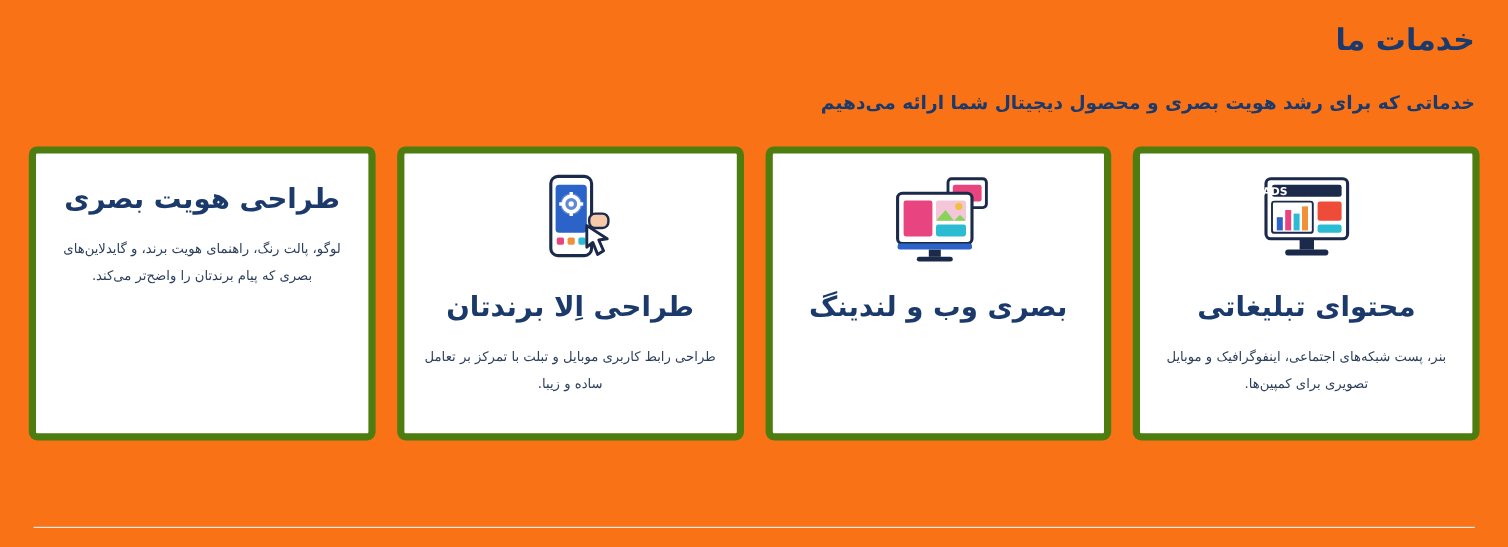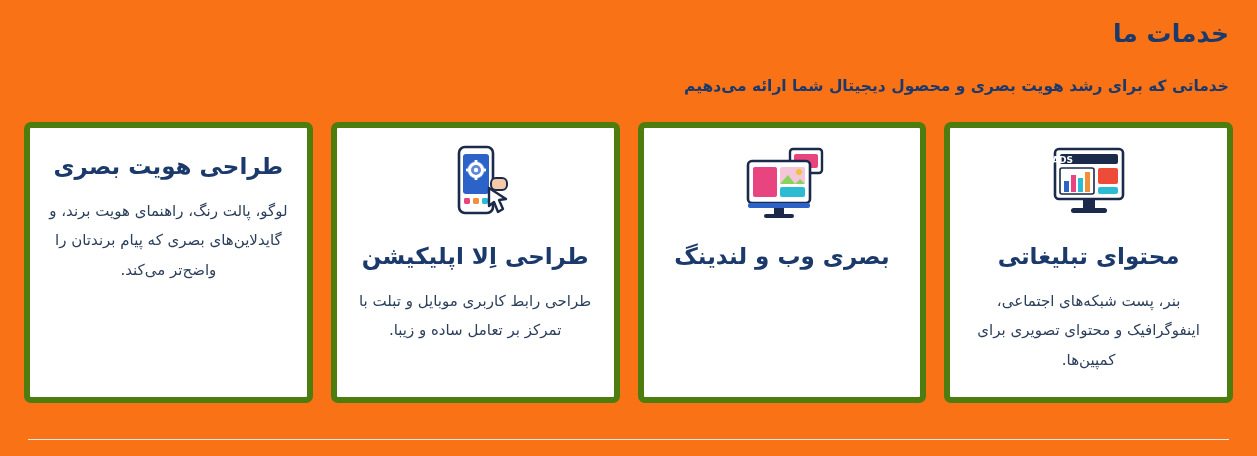--- a/index.html
+++ b/index.html
@@ -66,21 +66,21 @@
     margin-bottom: 10px;
   }
   .card-title {
     font-size: 23px;
     font-weight: bold;
     color: #1b3a6b;
     line-height: 1.45;
     margin: 6px 0 14px 0;
   }
   .card-desc {
-    font-size: 15px;
+    font-size: 11px;
     color: #2b3f5c;
     line-height: 1.95;
     margin: 0;
   }
 
   
   .bottom-rule {
     position: absolute;
     left: 28px;
     right: 28px;
@@ -122,21 +122,21 @@
           </g>
           <g fill="#e8447f">
             <rect x="35" y="54" width="6" height="6" rx="1.4"></rect>
             <rect x="44" y="54" width="6" height="6" rx="1.4" fill="#f0913a"></rect>
             <rect x="53" y="54" width="6" height="6" rx="1.4" fill="#2bbcd4"></rect>
           </g>
           <path d="M60 44 L60 62 L65 58 L69 68 L74 65 L70 56 L77 55 Z" fill="#ffffff" stroke="#1b2a4a" stroke-width="2.4" stroke-linejoin="round"></path>
           <rect x="62" y="34" width="16" height="12" rx="5" fill="#f6c9a8" stroke="#1b2a4a" stroke-width="2"></rect>
         </svg>
       </div>
-      <div class="card-title">طراحی اِلا اپلیکیشن</div>
+      <div class="card-title">طراحی اِلا برندتان</div>
       <p class="card-desc">طراحی رابط کاربری موبایل و تبلت با تمرکز بر تعامل ساده و زیبا.</p>
     </div>
 
     <div class="card">
       <div class="card-icon">
         <svg width="96" height="78" viewBox="0 0 96 78" xmlns="http://www.w3.org/2000/svg">
           <rect x="56" y="4" width="32" height="24" rx="3" fill="#ffffff" stroke="#1b2a4a" stroke-width="2.4"></rect>
           <rect x="60" y="9" width="24" height="14" rx="2" fill="#e8447f"></rect>
           <rect x="14" y="16" width="62" height="42" rx="4" fill="#ffffff" stroke="#1b2a4a" stroke-width="2.6"></rect>
           <rect x="19" y="22" width="24" height="30" rx="2" fill="#e8447f"></rect>
@@ -163,19 +163,19 @@
           <rect x="28" y="30" width="5" height="17" fill="#e8447f"></rect>
           <rect x="35" y="33" width="5" height="14" fill="#2bbcd4"></rect>
           <rect x="42" y="27" width="5" height="20" fill="#f0913a"></rect>
           <rect x="55" y="23" width="20" height="16" rx="2" fill="#ef4b39"></rect>
           <rect x="55" y="42" width="20" height="7" rx="2" fill="#2bbcd4"></rect>
           <rect x="40" y="54" width="12" height="9" fill="#1b2a4a"></rect>
           <rect x="28" y="63" width="36" height="5" rx="2.5" fill="#1b2a4a"></rect>
         </svg>
       </div>
       <div class="card-title">محتوای تبلیغاتی</div>
-      <p class="card-desc">بنر، پست شبکه‌های اجتماعی، اینفوگرافیک و محتوای تصویری برای کمپین‌ها.</p>
+      <p class="card-desc">بنر، پست شبکه‌های اجتماعی، اینفوگرافیک و موبایل تصویری برای کمپین‌ها.</p>
     </div>
 
   </div>
 
   <div class="bottom-rule"></div>
 </div>
 
 </body></html>

